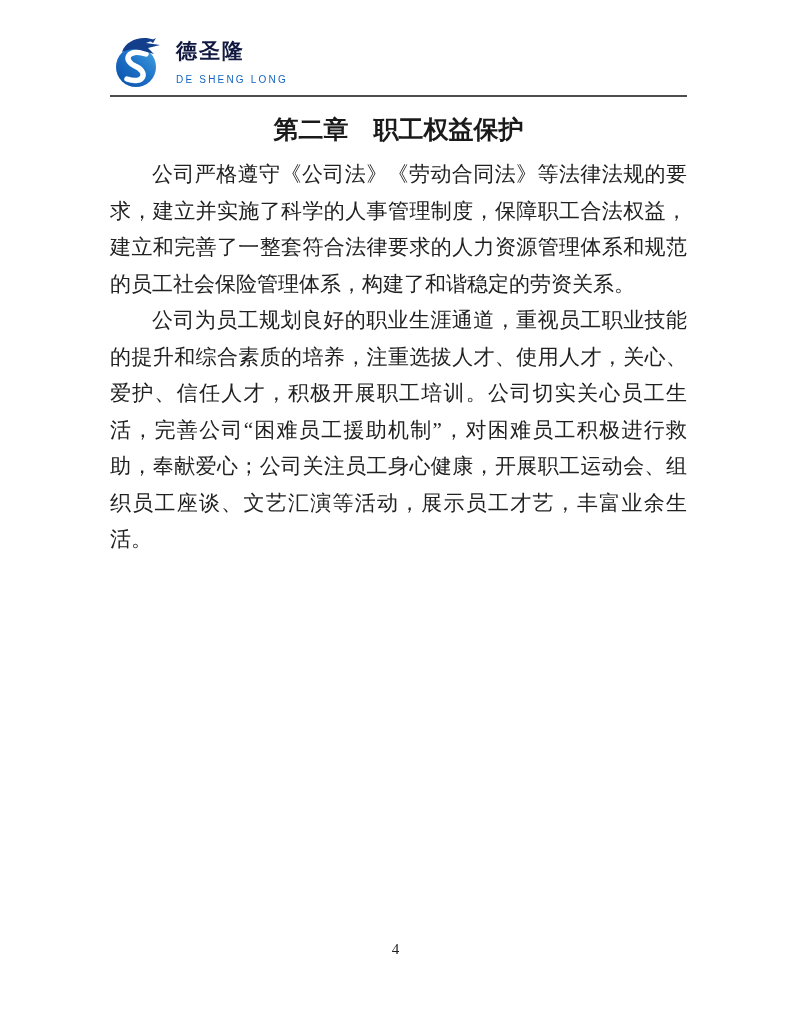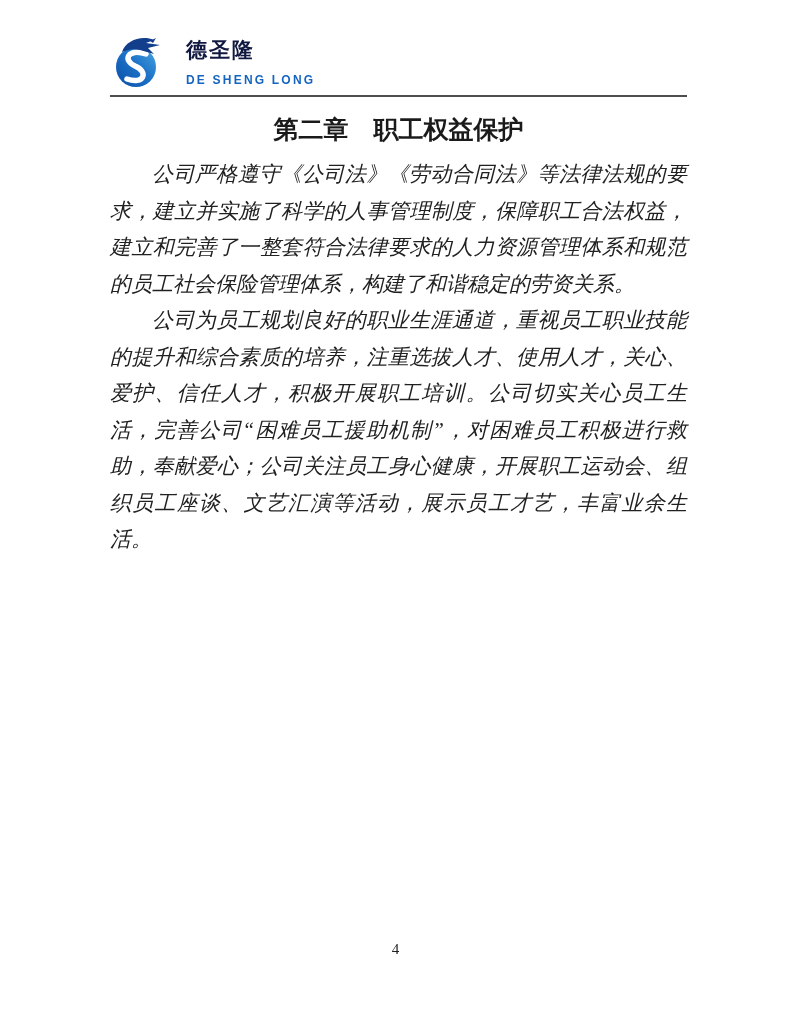--- a/index.html
+++ b/index.html
@@ -29,36 +29,36 @@
     height: 64px;
     display: flex;
     justify-content: space-between;
     align-items: flex-end;
     border-bottom: 2px solid #4d4d4d;
     padding-bottom: 3px;
   }
   .logo {
     display: flex;
     align-items: center;
-    gap: 20px;
+    gap: 10px;
     margin-bottom: 2px;
     justify-content: center;
   }
   .logo svg { display: block; }
   .logo-text { display: flex; flex-direction: column; line-height: 1; }
   .logo-cn {
     font-size: 21px;
     font-weight: bold;
     letter-spacing: 2px;
     color: #10183f;
     font-family: "Liberation Sans", "DejaVu Sans", sans-serif;
   }
   .logo-en {
-    font-size: 12px;
-    font-weight: bold;
+    font-size: 10px;
+    font-weight: normal;
     letter-spacing: 2.2px;
     color: #1565c0;
     margin-top: 14px;
     font-family: "Liberation Sans", "DejaVu Sans", sans-serif;
   }
   .company-name {
     font-size: 21px;
     font-weight: bold;
     color: #111111;
     line-height: 1.1;
@@ -75,21 +75,20 @@
   
   .body-text { margin-top: 9px; }
   .body-text p {
     font-size: 21px;
     line-height: 36.5px;
     text-indent: 2em;
     text-align: justify;
     text-justify: inter-character;
     color: #212121;
     margin: 0;
-    font-style: italic;
   }
   
   .page-number {
     position: absolute;
     top: 941px;
     left: 0;
     width: 100%;
     text-align: center;
     font-size: 15px;
     color: #1f1f1f;

